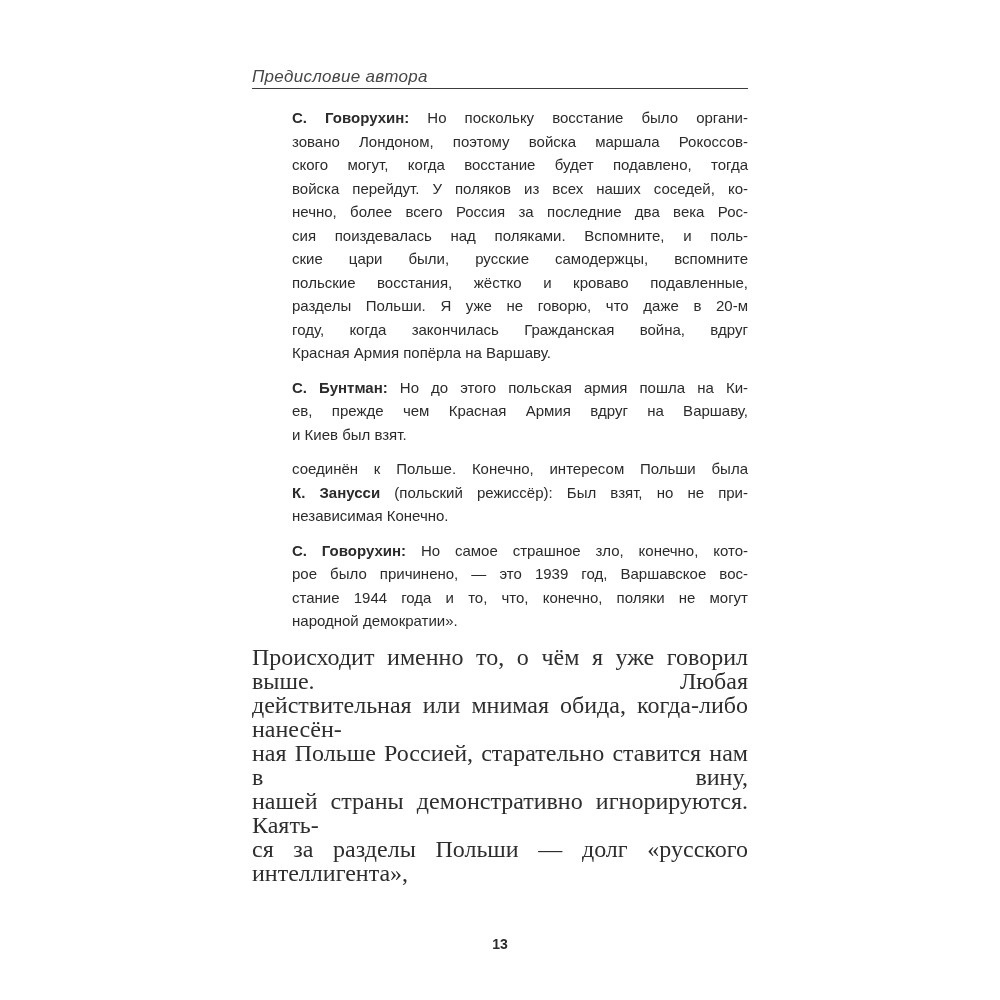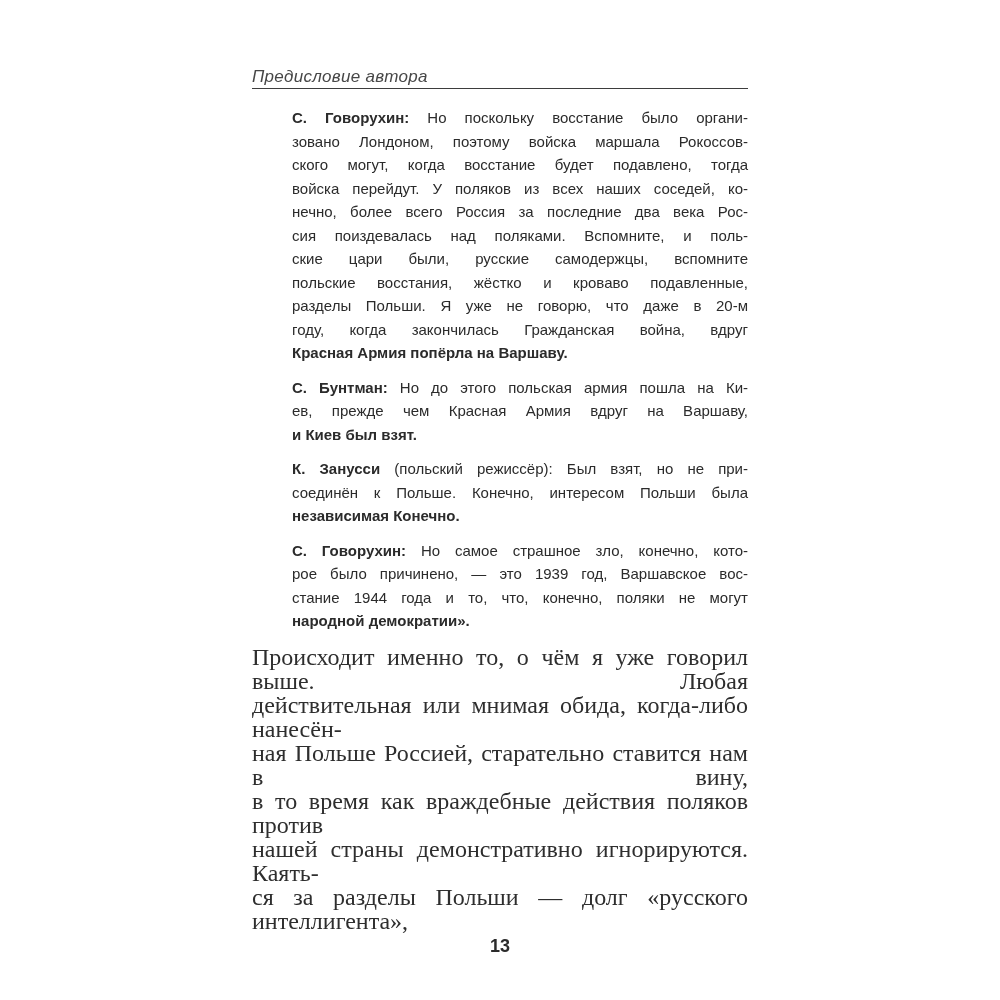--- a/index.html
+++ b/index.html
@@ -48,41 +48,40 @@
   .q-para .speaker {
     font-weight: 700;
   }
   .line {
     text-align: justify;
     text-align-last: justify;
     white-space: normal;
   }
   .line.last {
     text-align-last: left;
-    font-weight: bold;
   }
   .body-block {
     margin-top: 12px;
     font-family: "Liberation Serif", serif;
     font-size: 24px;
     line-height: 24px;
     color: #2e2e2e;
   }
   .b-para {
     margin: 0 0 11px 0;
   }
   .folio {
     position: absolute;
     top: 936px;
     left: 252px;
     width: 496px;
     text-align: center;
     font-family: "Liberation Sans", sans-serif;
     font-weight: 700;
-    font-size: 18px;
+    font-size: 14px;
     color: #2b2b2b;
   }
 </style>
 </head>
 <body>
 
 <div class="page">
   <div class="running-head">
     <span>Предисловие автора</span>
   </div>
@@ -101,37 +100,36 @@
           <div class="line">разделы Польши. Я уже не говорю, что даже в 20-м</div>
           <div class="line">году, когда закончилась Гражданская война, вдруг</div>
           <div class="line last">Красная Армия попёрла на Варшаву.</div>
         </div>
         <div class="q-para">
           <div class="line"><span class="speaker">С. Бунтман:</span> Но до этого польская армия пошла на Ки-</div>
           <div class="line">ев, прежде чем Красная Армия вдруг на Варшаву,</div>
           <div class="line last">и Киев был взят.</div>
         </div>
         <div class="q-para">
+          <div class="line">соединён к Польше. Конечно, интересом Польши была</div>
           <div class="line"><span class="speaker">К. Занусси</span> (польский режиссёр): Был взят, но не при-</div>
-          <div class="line">соединён к Польше. Конечно, интересом Польши была</div>
           <div class="line last">независимая Конечно.</div>
         </div>
         <div class="q-para">
           <div class="line"><span class="speaker">С. Говорухин:</span> Но самое страшное зло, конечно, кото-</div>
           <div class="line">рое было причинено, — это 1939 год, Варшавское вос-</div>
           <div class="line">стание 1944 года и то, что, конечно, поляки не могут</div>
           <div class="line last">народной демократии».</div>
         </div>
       </div>
     <div class="body-block">
         <div class="b-para">
           <div class="line">Происходит именно то, о чём я уже говорил выше. Любая</div>
           <div class="line">действительная или мнимая обида, когда-либо нанесён-</div>
           <div class="line">ная Польше Россией, старательно ставится нам в вину,</div>
-          <div class="line">в то время как враждебные действия поляков против</div>
           <div class="line">нашей страны демонстративно игнорируются. Каять-</div>
           <div class="line">ся за разделы Польши — долг «русского интеллигента»,</div>
         </div>
       </div>
   </div>
 
   <div class="folio">13</div>
 </div>
 
 </body></html>

